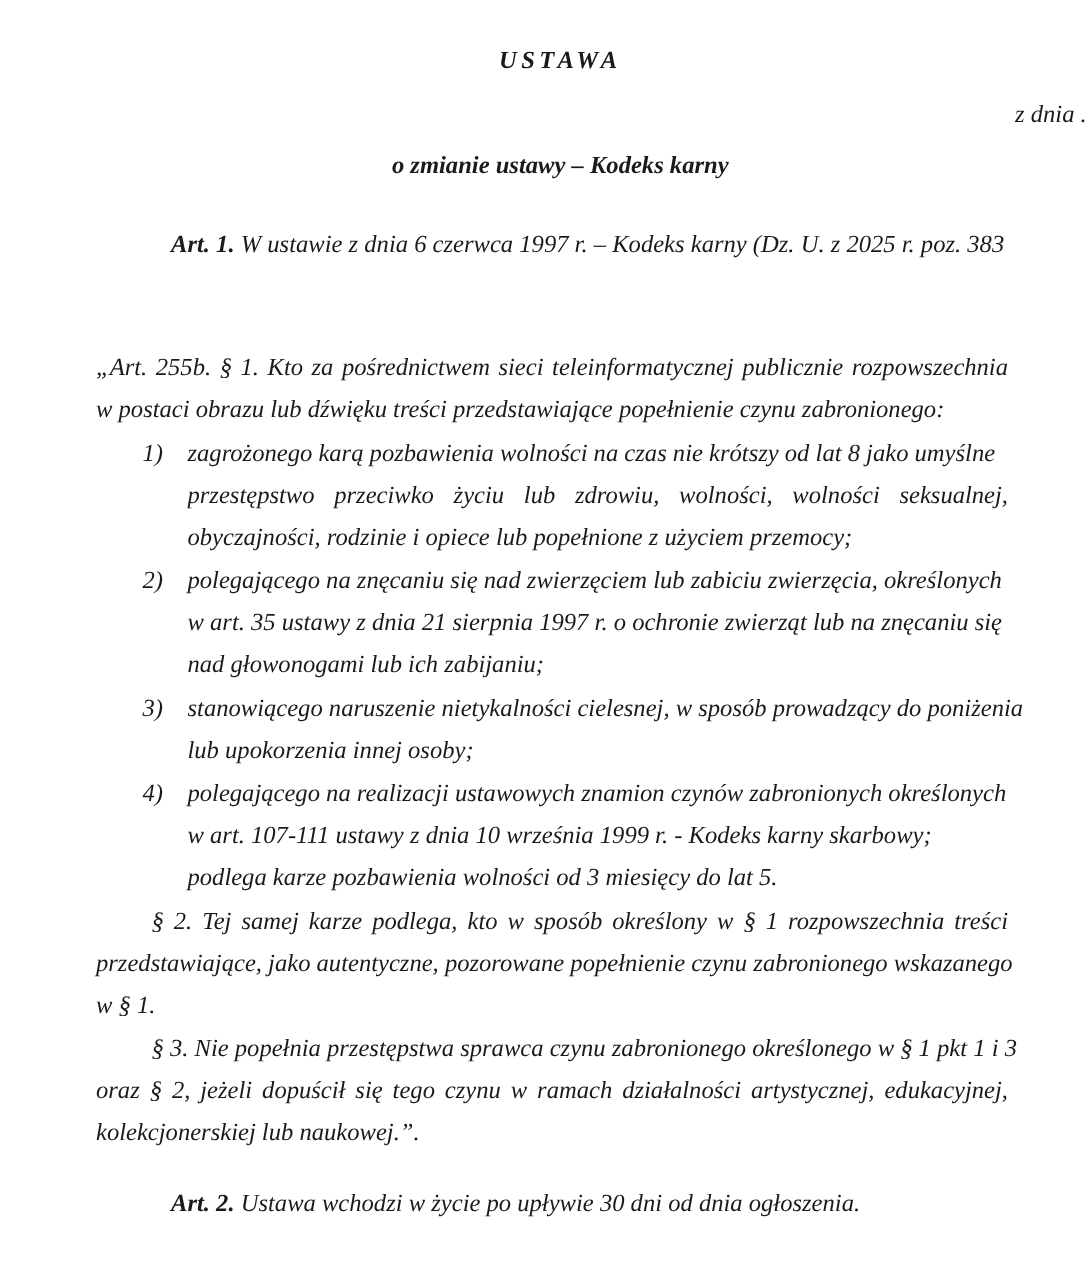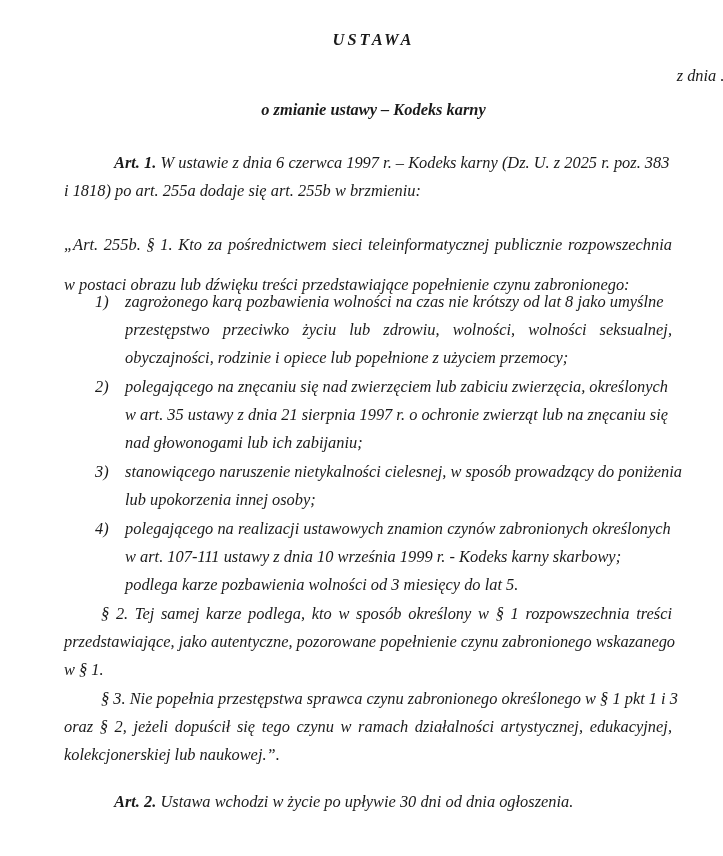--- a/index.html
+++ b/index.html
@@ -55,24 +55,23 @@
 
 <div class="page">
 
   <div class="line center bold title" style="top:30px;">USTAWA</div>
   <div class="line center" style="top:66px;text-align:right;">z dnia …</div>
   <div class="line center bold" style="top:100px;">o zmianie ustawy – Kodeks karny</div>
 
   <div class="line" style="top:153px; left:102px; width:560px;">
     <span class="bold">Art. 1.</span><span> W ustawie z dnia 6 czerwca 1997 r. – Kodeks karny (Dz. U. z 2025 r. poz. 383</span>
   </div>
-  <div class="line" style="top:181px; left:52px;">i 1818) po art. 255a dodaje się art. 255b w brzmieniu:</div>
 
   <div class="line just" style="top:235px; left:52px; width:608px;">„Art. 255b. § 1. Kto za pośrednictwem sieci teleinformatycznej publicznie rozpowszechnia</div>
-  <div class="line" style="top:263px; left:52px;margin-top:12px;">w postaci obrazu lub dźwięku treści przedstawiające popełnienie czynu zabronionego:</div>
+  <div class="line" style="top:263px; left:52px;">w postaci obrazu lub dźwięku treści przedstawiające popełnienie czynu zabronionego:</div>
 
   <div class="num" style="top:292px; left:83px;">1)</div>
   <div class="line" style="top:292px; left:113px;">zagrożonego karą pozbawienia wolności na czas nie krótszy od lat 8 jako umyślne</div>
   <div class="line just" style="top:320px; left:113px; width:547px;">przestępstwo przeciwko życiu lub zdrowiu, wolności, wolności seksualnej,</div>
   <div class="line" style="top:348px; left:113px;">obyczajności, rodzinie i opiece lub popełnione z użyciem przemocy;</div>
 
   <div class="num" style="top:377px; left:83px;">2)</div>
   <div class="line" style="top:377px; left:113px;">polegającego na znęcaniu się nad zwierzęciem lub zabiciu zwierzęcia, określonych</div>
   <div class="line" style="top:405px; left:113px;">w art. 35 ustawy z dnia 21 sierpnia 1997 r. o ochronie zwierząt lub na znęcaniu się</div>
   <div class="line" style="top:433px; left:113px;">nad głowonogami lub ich zabijaniu;</div>

